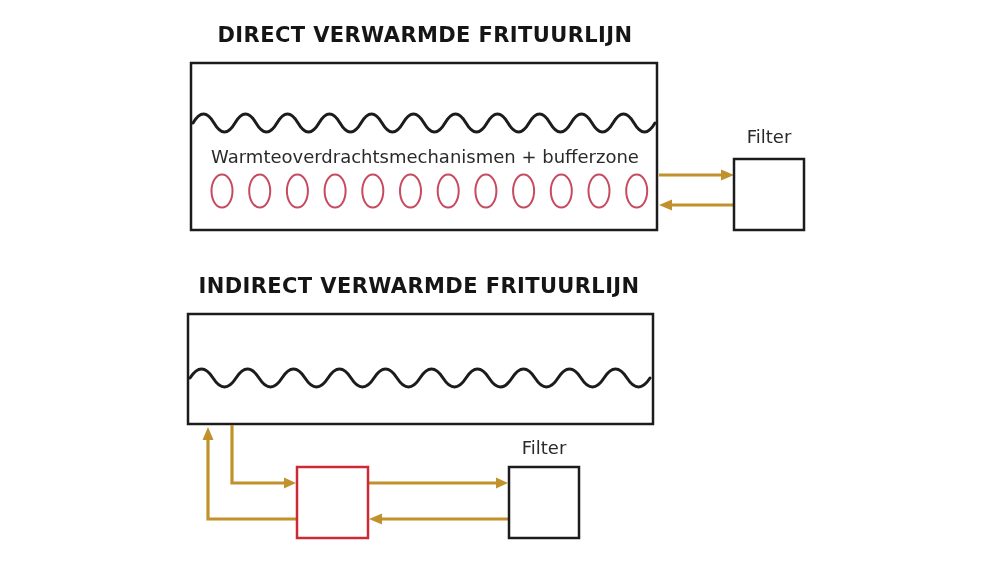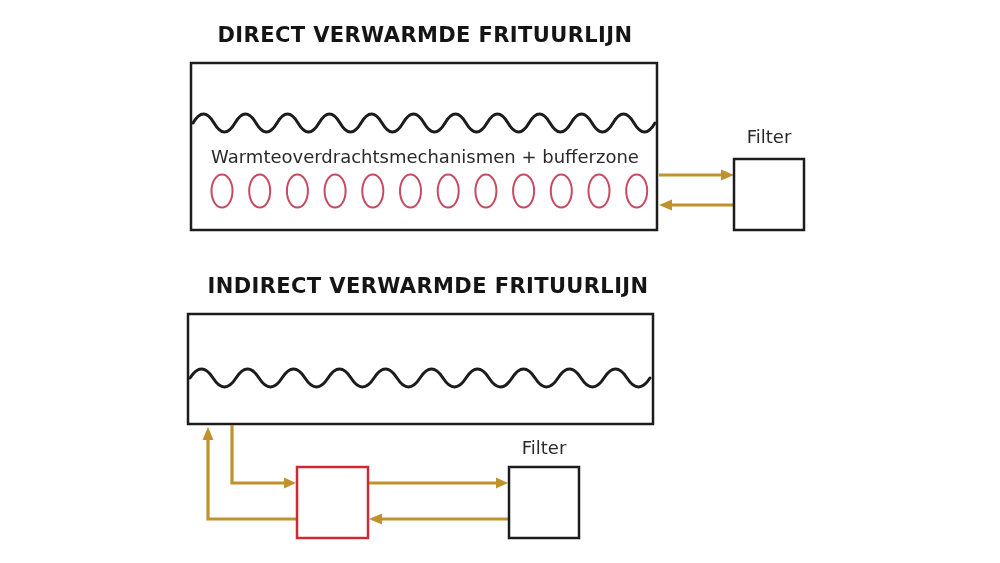--- a/index.html
+++ b/index.html
@@ -94,17 +94,17 @@
 
     <rect class="box" x="509" y="467" width="70" height="71"></rect>
   </svg>
 
   <div class="abs ttl" style="left:125px;top:23px;width:600px;">DIRECT VERWARMDE FRITUURLIJN</div>
 
   <div class="abs lbl" style="left:125px;top:146px;width:600px;">Warmteoverdrachtsmechanismen + bufferzone</div>
 
   <div class="abs lbl" style="left:719px;top:126px;width:100px;">Filter</div>
 
-  <div class="abs ttl" style="left:128px;top:274px;width:600px;">INDIRECT VERWARMDE FRITUURLIJN</div>
+  <div class="abs ttl" style="left:119px;top:274px;width:600px;">INDIRECT VERWARMDE FRITUURLIJN</div>
 
 
   <div class="abs lbl" style="left:494px;top:437px;width:100px;">Filter</div>
 </div>
 
 </body></html>

